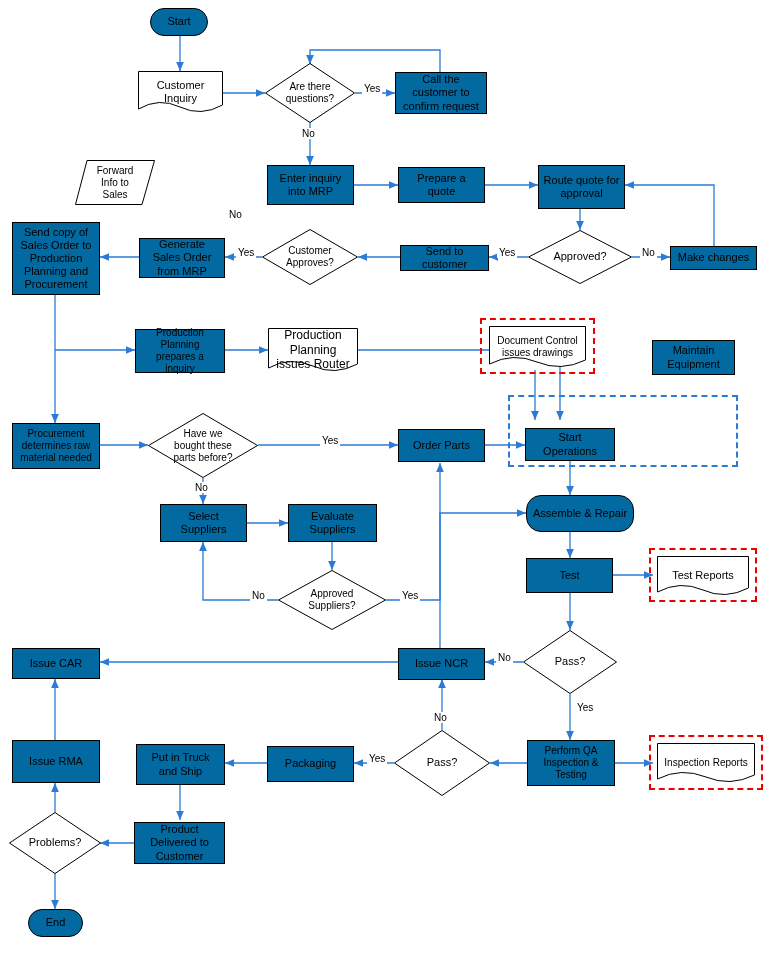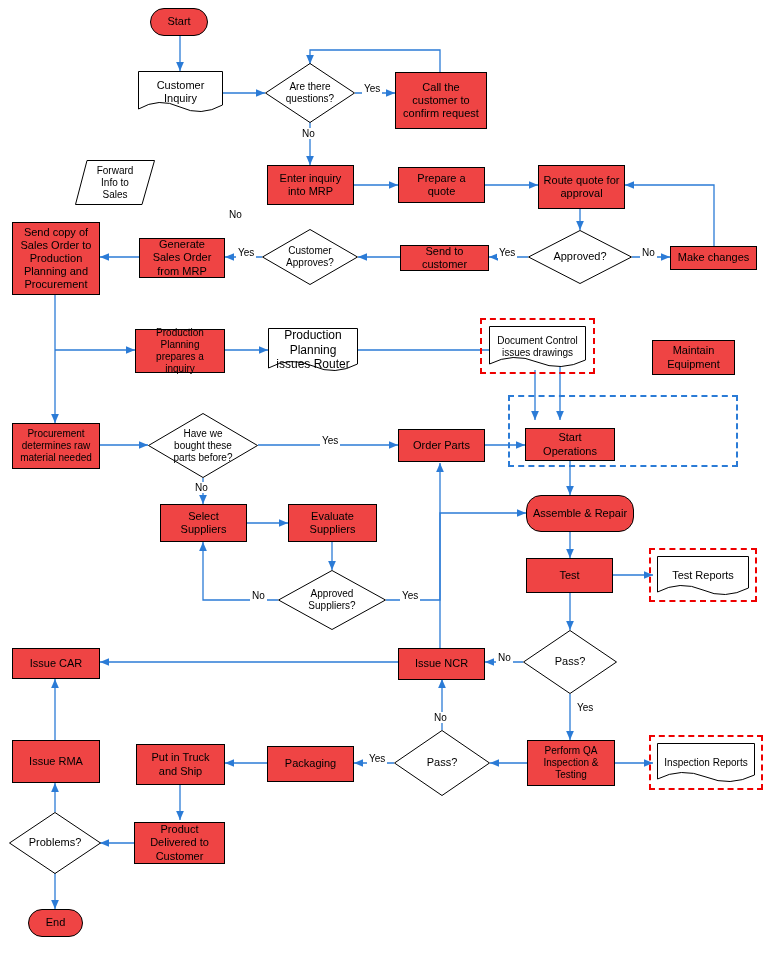--- a/index.html
+++ b/index.html
@@ -9,21 +9,21 @@
     font-family: Arial, sans-serif;
     font-size: 11px;
     background: #fff;
     position: relative;
     width: 776px;
     height: 955px;
   }
   .node {
     position: absolute;
     border: 1px solid #000;
-    background: #ef4444;
+    background: #0369a1;
     display: flex;
     align-items: center;
     justify-content: center;
     text-align: center;
     padding: 4px;
     line-height: 1.2;
   }
   .terminator {
     border-radius: 50px;
   }
@@ -219,21 +219,21 @@
   <span style="position:relative">Customer Inquiry</span>
 </div>
 
 <div class="diamond" style="left:265px; top:63px; width:90px; height:60px;">
   <svg width="90" height="60" style="position:absolute;top:0;left:0;">
       <path d="M45,0.5 L89.5,30 L45,59.5 L0.5,30 Z" fill="#fff" stroke="#000"></path>
     </svg>
   <span style="position:relative;font-size:10px;width:60px">Are there questions?</span>
 </div>
 
-<div class="node" style="left:395px; top:72px; width:92px; height:57px;">
+<div class="node" style="left:395px; top:72px; width:92px; height:42px;">
   <span>Call the customer to confirm request</span>
 </div>
 
 <div class="parallelogram" style="left:75px; top:160px; width:80px; height:45px;">
   <svg width="80" height="45" style="position:absolute;top:0;left:0;">
       <path d="M12,0.5 L79.5,0.5 L67,44.5 L0.5,44.5 Z" fill="#fff" stroke="#000"></path>
     </svg>
   <span style="position:relative;font-size:10px;width:50px">Forward Info to Sales</span>
 </div>
 

